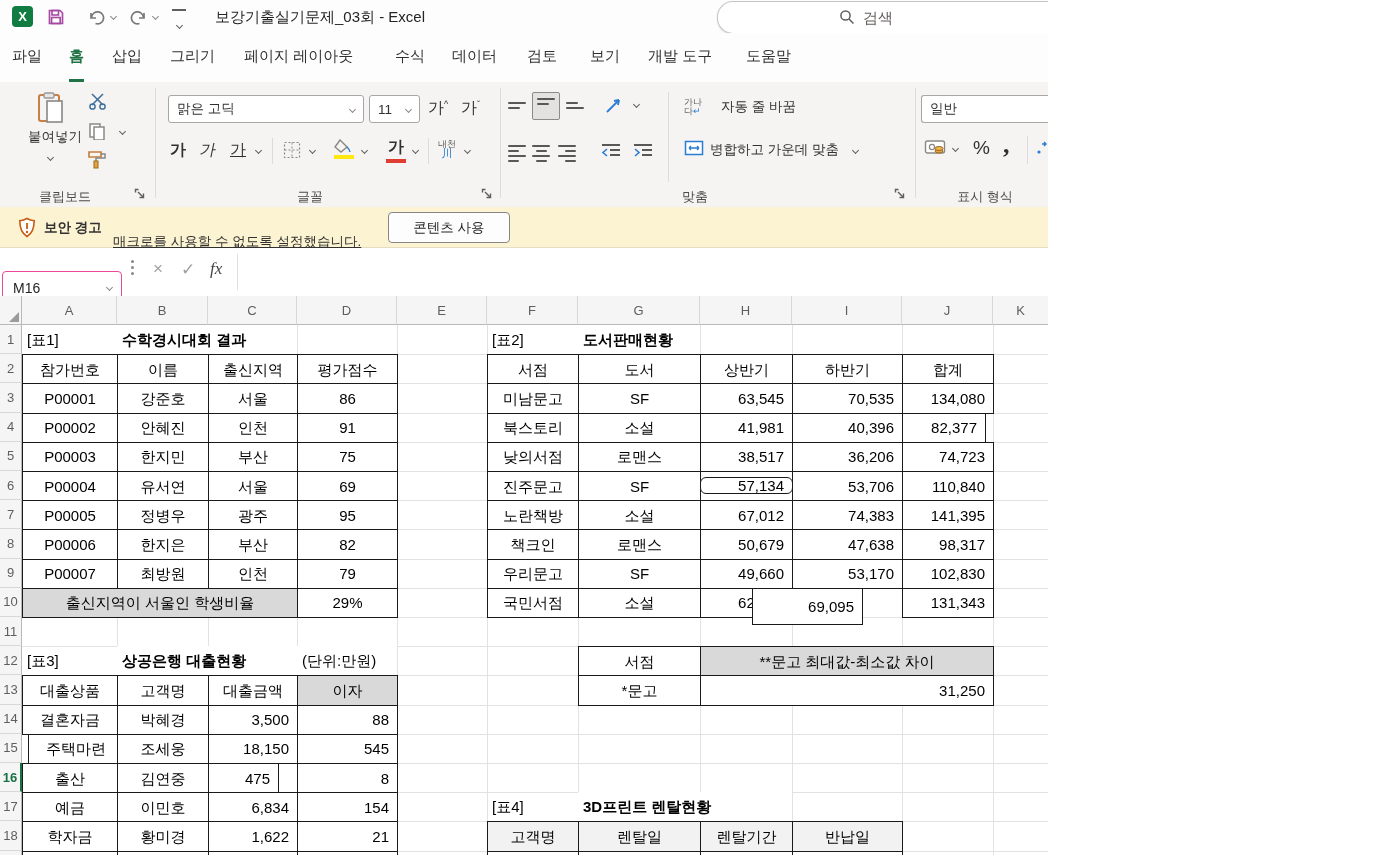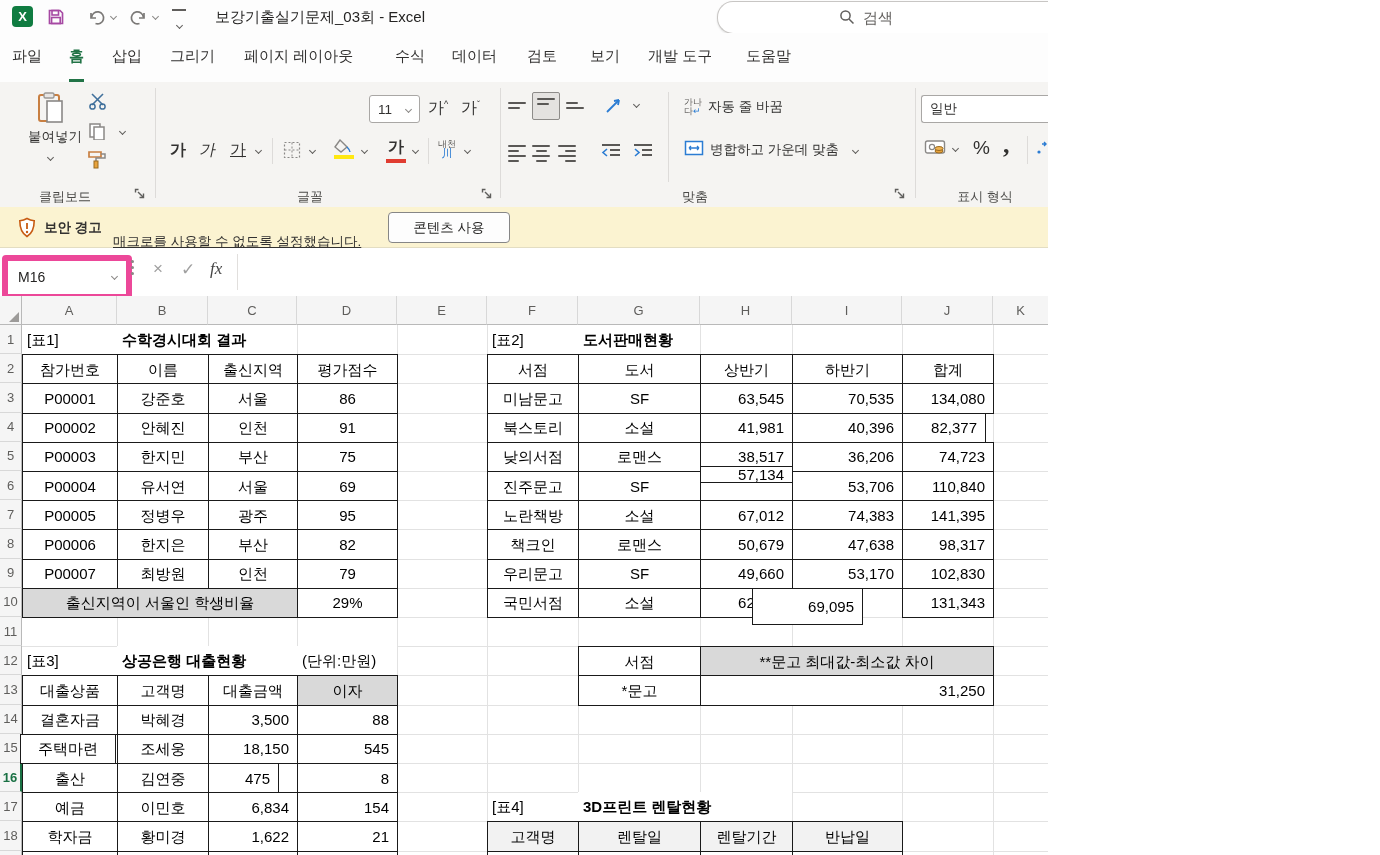--- a/index.html
+++ b/index.html
@@ -37,21 +37,21 @@
   .ksm{font-size:9px;color:#5a5856;line-height:9px;}
 
   
   .secbar{left:0;top:207px;width:1048px;height:40px;background:#fbf3d1;border-bottom:1px solid #e3ddc2;}
   .sec-strong{font-size:13.5px;font-weight:bold;color:#323130;}
   .sec-link{font-size:13.5px;color:#323130;text-decoration:underline;}
   .sec-btn{left:388px;top:5px;width:120px;height:29px;background:#fdfdfd;border:1px solid #868686;border-radius:4px;font-size:13.5px;color:#252423;display:flex;align-items:center;justify-content:center;}
 
   
   .fbar{left:0;top:248px;width:1048px;height:48px;background:#fff;border-bottom:1px solid #d4d2d0;}
-  .namebox{left:2px;top:7px;width:118px;height:33px;border:6px solid #ec4899;border-radius:4px;}
+  .namebox{left:2px;top:23px;width:118px;height:33px;border:1px solid #ec4899;border-radius:4px;}
   .namebox-txt{left:10px;top:0;line-height:33px;font-size:14px;color:#252423;}
   .fx{font-family:"Liberation Serif",serif;font-style:italic;font-size:17px;color:#444;}
   .fgray{color:#a0a0a0;font-size:17px;}
 
   
   .sheet{left:0;top:296px;width:1048px;height:559px;background:#fff;overflow:hidden;}
   .hdr{background:#f5f5f5;color:#5f5e5c;font-size:13px;display:flex;align-items:center;justify-content:center;box-sizing:border-box;}
   .colhdr{top:0;height:29px;border-right:1px solid #d8d8d8;border-bottom:1px solid #b9b9b9;}
   .rowhdr{left:0;width:22px;border-bottom:1px solid #d8d8d8;border-right:1px solid #b9b9b9;}
   .rowhdr.sel{color:#1a7144;border-right:2px solid #1a7144;font-weight:bold;}
@@ -162,20 +162,24 @@
     <div class="a glabel" style="left:20px;width:90px;">클립보드</div>
     <div class="a launcher" style="left:134px;">
       <svg width="12" height="12" viewBox="0 0 12 12">
           <path d="M1.5 4.5 v-3 h3" fill="none" stroke="#5f5e5c" stroke-width="1.4"></path>
           <path d="M4 4 l5 5" stroke="#5f5e5c" stroke-width="1.4"></path>
           <path d="M9.5 5.5 v4 h-4" fill="none" stroke="#5f5e5c" stroke-width="1.4"></path>
         </svg>
     </div>
     <div class="a gsep" style="left:155px;"></div>
 
+    <div class="a inputbox" style="left:168px;top:13px;width:196px;height:28px;">
+      <span>맑은 고딕</span>
+      <span class="chev s" style="margin-left:auto;"></span>
+    </div>
     <div class="a inputbox" style="left:369px;top:13px;width:51px;height:28px;">
       <span>11</span>
       <span class="chev s" style="margin-left:auto;"></span>
     </div>
     <div class="a ga" style="left:428px;top:16px;">가<sup style="font-size:9px;">^</sup></div>
     <div class="a ga" style="left:461px;top:16px;">가<sup style="font-size:9px;">ˇ</sup></div>
 
     <div class="a ga" style="left:170px;top:58px;font-weight:bold;">가</div>
     <div class="a ga" style="left:200px;top:58px;transform:skewX(-12deg);">가</div>
     <div class="a ga" style="left:230px;top:58px;text-decoration:underline;">가</div>
@@ -271,21 +275,21 @@
       <svg width="22" height="18" viewBox="0 0 22 18">
           <line x1="2" y1="3" x2="20" y2="3" stroke="#5a5856" stroke-width="2"></line>
           <line x1="10" y1="8" x2="20" y2="8" stroke="#5a5856" stroke-width="2"></line>
           <line x1="10" y1="13" x2="20" y2="13" stroke="#5a5856" stroke-width="2"></line>
           <path d="M3 7 l4 3.5 l-4 3.5" fill="none" stroke="#2b7cd3" stroke-width="1.6"></path>
         </svg>
     </div>
     <div class="a gsep" style="left:668px;top:10px;height:90px;"></div>
 
     <div class="a" style="left:684px;top:16px;display:flex;align-items:center;">
-      <span class="ksm" style="margin-right:6px;">가나<br>다<span style="color:#2b7cd3;">↵</span></span>
+      <span class="ksm" style="margin-right:19px;">가나<br>다<span style="color:#2b7cd3;">↵</span></span>
       <span class="rbtn-label">자동 줄 바꿈</span>
     </div>
     <div class="a" style="left:684px;top:58px;display:flex;align-items:center;">
       <span style="margin-right:6px;">
         <svg width="20" height="16" viewBox="0 0 20 16">
             <rect x="1.5" y="1.5" width="17" height="13" fill="#fff" stroke="#2b7cd3" stroke-width="1.5"></rect>
             <path d="M5 8 h10 M5 8 l2-2 M5 8 l2 2 M15 8 l-2 -2 M15 8 l-2 2" stroke="#2b7cd3" stroke-width="1.3" fill="none"></path>
           </svg>
       </span>
       <span class="rbtn-label">병합하고 가운데 맞춤</span>
@@ -456,21 +460,21 @@
       <div class="a cell bd c" style="left: 578px; top: 145.8px; width: 123px; height: 30.2px;">로맨스</div>
       <div class="a cell bd r" style="left: 700px; top: 145.8px; width: 93px; height: 30.2px;">38,517</div>
       <div class="a cell bd r" style="left: 792px; top: 145.8px; width: 111px; height: 30.2px;">36,206</div>
       <div class="a cell bd r" style="left: 902px; top: 145.8px; width: 92px; height: 30.2px;">74,723</div>
       <div class="a cell bd c" style="left: 22px; top: 175px; width: 96px; height: 30.2px;">P00004</div>
       <div class="a cell bd c" style="left: 117px; top: 175px; width: 92px; height: 30.2px;">유서연</div>
       <div class="a cell bd c" style="left: 208px; top: 175px; width: 90px; height: 30.2px;">서울</div>
       <div class="a cell bd c" style="left: 297px; top: 175px; width: 101px; height: 30.2px;">69</div>
       <div class="a cell bd c" style="left: 487px; top: 175px; width: 92px; height: 30.2px;">진주문고</div>
       <div class="a cell bd c" style="left: 578px; top: 175px; width: 123px; height: 30.2px;">SF</div>
-      <div class="a cell bd r" style="left: 700px; top: 170px; width: 93px; height: 17px;">57,134</div>
+      <div class="a cell bd r" style="left: 700px; top: 181px; width: 93px; height: 17px; border-radius: 6px;">57,134</div>
       <div class="a cell bd r" style="left: 792px; top: 175px; width: 111px; height: 30.2px;">53,706</div>
       <div class="a cell bd r" style="left: 902px; top: 175px; width: 92px; height: 30.2px;">110,840</div>
       <div class="a cell bd c" style="left: 22px; top: 204.2px; width: 96px; height: 30.2px;">P00005</div>
       <div class="a cell bd c" style="left: 117px; top: 204.2px; width: 92px; height: 30.2px;">정병우</div>
       <div class="a cell bd c" style="left: 208px; top: 204.2px; width: 90px; height: 30.2px;">광주</div>
       <div class="a cell bd c" style="left: 297px; top: 204.2px; width: 101px; height: 30.2px;">95</div>
       <div class="a cell bd c" style="left: 487px; top: 204.2px; width: 92px; height: 30.2px;">노란책방</div>
       <div class="a cell bd c" style="left: 578px; top: 204.2px; width: 123px; height: 30.2px;">소설</div>
       <div class="a cell bd r" style="left: 700px; top: 204.2px; width: 93px; height: 30.2px;">67,012</div>
       <div class="a cell bd r" style="left: 792px; top: 204.2px; width: 111px; height: 30.2px;">74,383</div>
@@ -508,21 +512,21 @@
       <div class="a cell bd c" style="left: 22px; top: 379.4px; width: 96px; height: 30.2px;">대출상품</div>
       <div class="a cell bd c" style="left: 117px; top: 379.4px; width: 92px; height: 30.2px;">고객명</div>
       <div class="a cell bd c" style="left: 208px; top: 379.4px; width: 90px; height: 30.2px;">대출금액</div>
       <div class="a cell bd c fg" style="left: 297px; top: 379.4px; width: 101px; height: 30.2px;">이자</div>
       <div class="a cell bd c" style="left: 578px; top: 379.4px; width: 123px; height: 30.2px;">*문고</div>
       <div class="a cell bd r" style="left: 700px; top: 379.4px; width: 294px; height: 30.2px;">31,250</div>
       <div class="a cell bd c" style="left: 22px; top: 408.6px; width: 96px; height: 30.2px;">결혼자금</div>
       <div class="a cell bd c" style="left: 117px; top: 408.6px; width: 92px; height: 30.2px;">박혜경</div>
       <div class="a cell bd r" style="left: 208px; top: 408.6px; width: 90px; height: 30.2px;">3,500</div>
       <div class="a cell bd r" style="left: 297px; top: 408.6px; width: 101px; height: 30.2px;">88</div>
-      <div class="a cell bd c" style="left: 20px; top: 437.8px; width: 96px; height: 30.2px;">주택마련</div>
+      <div class="a cell bd c" style="left: 28px; top: 437.8px; width: 96px; height: 30.2px;">주택마련</div>
       <div class="a cell bd c" style="left: 117px; top: 437.8px; width: 92px; height: 30.2px;">조세웅</div>
       <div class="a cell bd r" style="left: 208px; top: 437.8px; width: 90px; height: 30.2px;">18,150</div>
       <div class="a cell bd r" style="left: 297px; top: 437.8px; width: 101px; height: 30.2px;">545</div>
       <div class="a cell bd c" style="left: 22px; top: 467px; width: 96px; height: 30.2px;">출산</div>
       <div class="a cell bd c" style="left: 117px; top: 467px; width: 92px; height: 30.2px;">김연중</div>
       <div class="a cell bd r" style="left: 208px; top: 467px; width: 71px; height: 30.2px;">475</div>
       <div class="a cell bd r" style="left: 297px; top: 467px; width: 101px; height: 30.2px;">8</div>
       <div class="a cell bd c" style="left: 22px; top: 496.2px; width: 96px; height: 30.2px;">예금</div>
       <div class="a cell bd c" style="left: 117px; top: 496.2px; width: 92px; height: 30.2px;">이민호</div>
       <div class="a cell bd r" style="left: 208px; top: 496.2px; width: 90px; height: 30.2px;">6,834</div>

